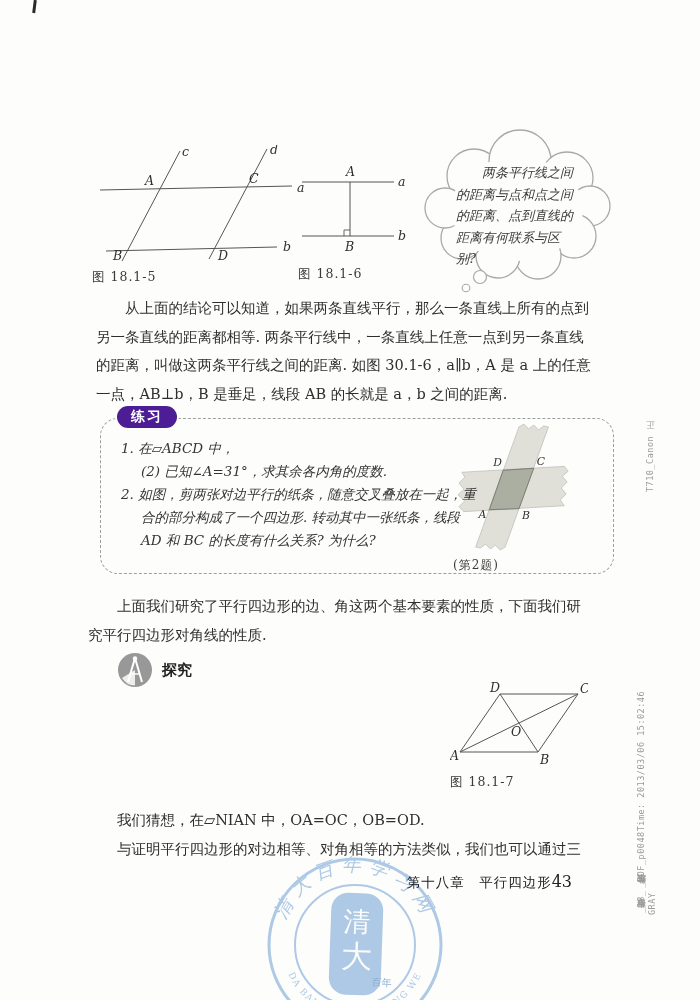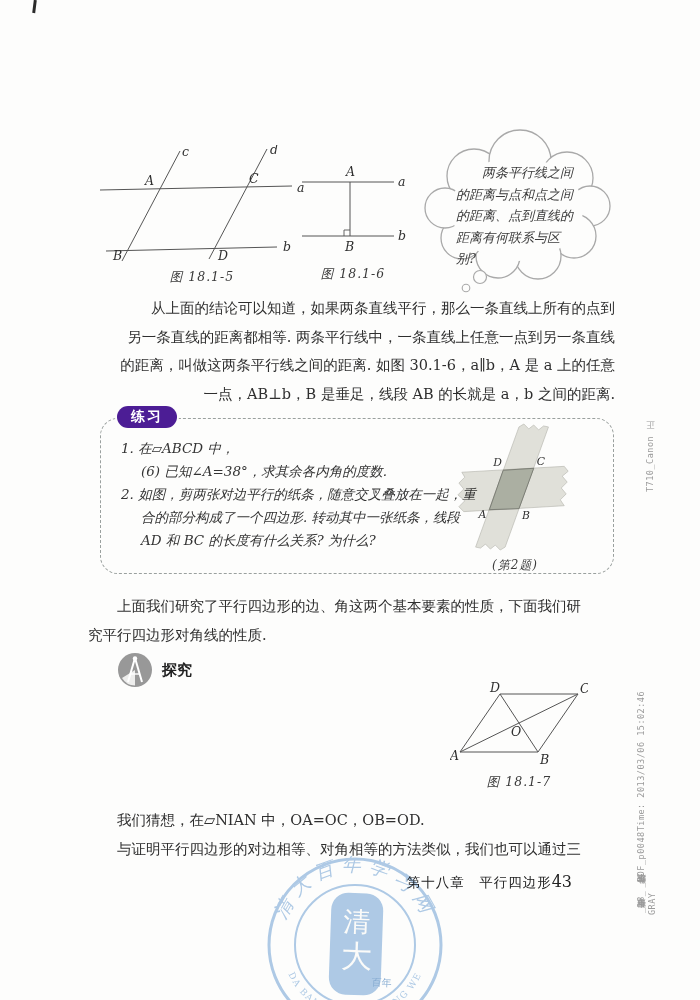--- a/index.html
+++ b/index.html
@@ -2,21 +2,21 @@
 <html><head>
 <meta charset="utf-8">
 <style>
   html,body{margin:0;padding:0;background:#ffffff;}
   .page{position:relative;width:700px;height:1000px;background:#fdfdfc;overflow:hidden;
         font-family:"DejaVu Serif","Liberation Serif",serif;color:#2b2b2b;}
   .abs{position:absolute;}
   .line{white-space:nowrap;}
   .body-text{font-size:14.5px;line-height:28.5px;color:#2e2e2e;}
   .indent{text-indent:2em;}
-  .fig-caption{font-size:12.5px;color:#3a3a3a;text-align:center;letter-spacing:1px;font-style:italic;}
+  .fig-caption{font-size:12.5px;color:#3a3a3a;letter-spacing:1px;}
   .corner-tick{position:absolute;left:33px;top:0;width:3px;height:13px;background:#2a2a2a;transform:rotate(7deg);}
   
   .practice-box{position:absolute;left:100px;top:418px;width:512px;height:154px;
         border:1.6px dashed #9aa09e;border-radius:18px;}
   .practice-badge{position:absolute;left:16px;top:-13px;background:#4c1d95;color:#fff;
         font-family:"DejaVu Sans","Liberation Sans",sans-serif;font-weight:bold;font-size:14px;
         padding:2px 14px;border-radius:12px;letter-spacing:2px;box-shadow:0 0 0 2px #fdfdfc;}
   .practice-text{font-size:13.5px;line-height:23px;color:#333;font-style:italic;}
   
   .explore-label{font-family:"DejaVu Sans","Liberation Sans",sans-serif;font-weight:bold;font-size:15px;color:#222;}
@@ -84,32 +84,32 @@
       <circle cx="76" cy="128" r="22"></circle>
         <circle cx="40" cy="110" r="21"></circle>
         <circle cx="23" cy="80" r="20"></circle>
     </g>
     <ellipse cx="95" cy="81" rx="66" ry="52" fill="#fdfdfc"></ellipse>
     <circle cx="58" cy="149" r="6.5" fill="#fdfdfc" stroke="#a9a9a9" stroke-width="1.2"></circle>
     <circle cx="44" cy="160" r="3.8" fill="#fdfdfc" stroke="#a9a9a9" stroke-width="1.1"></circle>
   </svg>
   <div class="abs bubble-text indent" style="left:456px;top:162px;width:122px;">两条平行线之间的距离与点和点之间的距离、点到直线的距离有何联系与区别?</div>
 
-  <div class="abs body-text" style="left:89px;top:294px;width:526px;text-align:right;">
+  <div class="abs body-text" style="left:96px;top:294px;width:526px;">
     <div class="line indent">从上面的结论可以知道，如果两条直线平行，那么一条直线上所有的点到</div>
     <div class="line">另一条直线的距离都相等. 两条平行线中，一条直线上任意一点到另一条直线</div>
     <div class="line">的距离，叫做这两条平行线之间的距离. 如图 30.1-6，a∥b，A 是 a 上的任意</div>
     <div class="line">一点，AB⊥b，B 是垂足，线段 AB 的长就是 a，b 之间的距离.</div>
   </div>
 
   <div class="practice-box">
     <div class="practice-badge">练习</div>
     <div class="abs practice-text" style="left:20px;top:18px;width:340px;">
       <div class="line">1. 在▱ABCD 中，</div>
-      <div class="line" style="padding-left:20px;">(6) 已知∠A=38°，求其余各内角的度数.</div>
+      <div class="line" style="padding-left:20px;">(2) 已知∠A=31°，求其余各内角的度数.</div>
       <div class="line">2. 如图，剪两张对边平行的纸条，随意交叉叠放在一起，重</div>
       <div class="line" style="padding-left:20px;">合的部分构成了一个四边形. 转动其中一张纸条，线段</div>
       <div class="line" style="padding-left:20px;">AD 和 BC 的长度有什么关系? 为什么?</div>
     </div>
 
     <div class="abs" style="left:352px;top:4px;width:124px;">
       <svg width="124" height="130" viewBox="0 0 124 132">
         <polygon points="8,50 112,44 116,49 110,54 115,60 109,66 114,72 108,78 112,84 10,90 5,85 11,79 4,73 10,67 5,61 11,55" fill="#e2e2dc" stroke="#b5b5ae" stroke-width="0.6" style="mix-blend-mode:multiply"></polygon>
         <polygon points="66,4 71,1 76,6 81,2 86,7 91,3 96,4 52,126 47,129 42,124 37,128 32,123 27,127 22,126" fill="#e2e2dc" stroke="#b5b5ae" stroke-width="0.6" style="mix-blend-mode:multiply"></polygon>
         <polygon points="50,48 81,46 66,87 36,88" fill="#abafa2" stroke="#75776f" stroke-width="0.9"></polygon>

